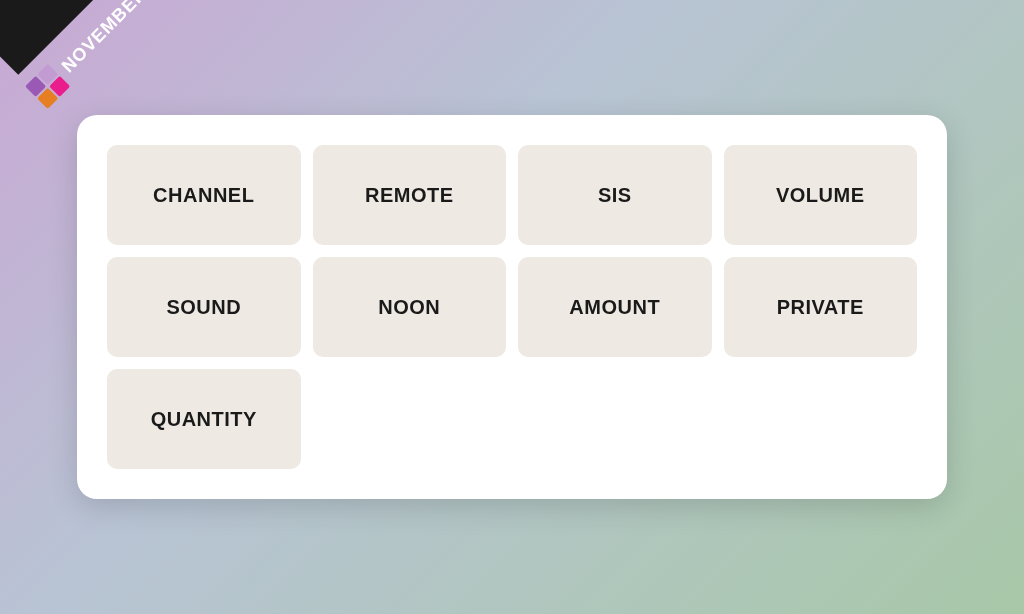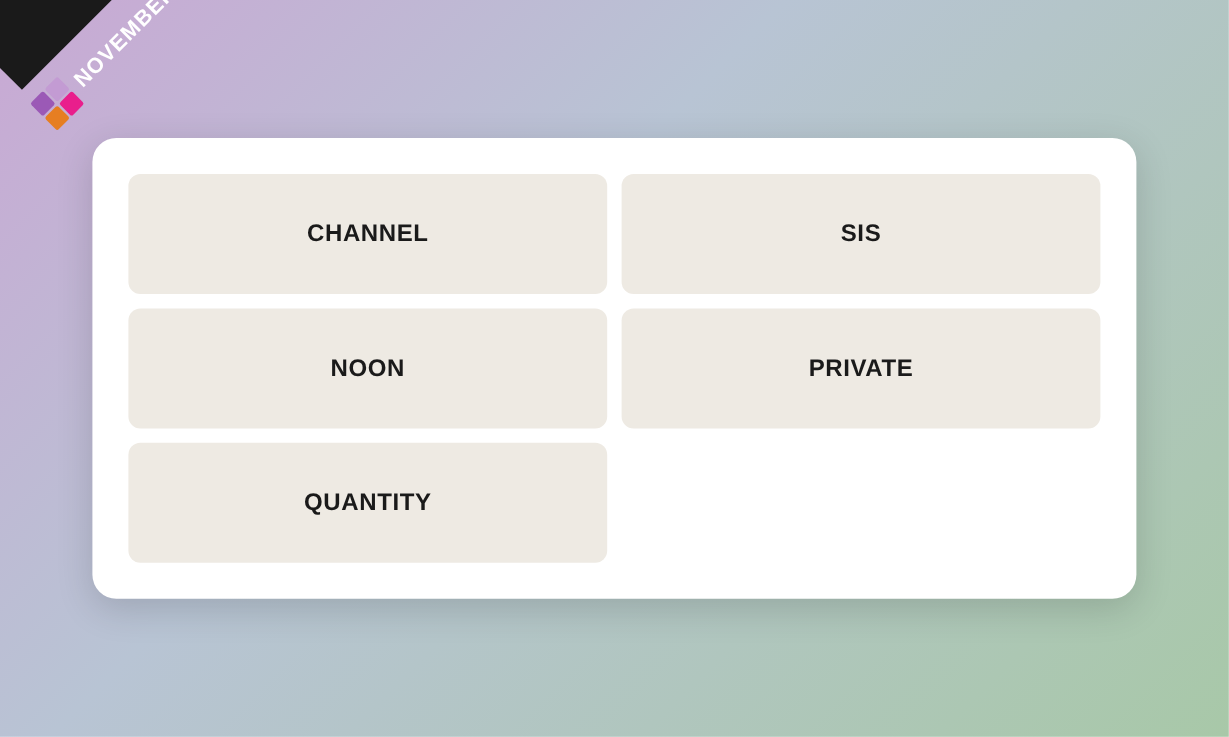--- a/index.html
+++ b/index.html
@@ -74,21 +74,21 @@
     .main-card {
       background: white;
       border-radius: 20px;
       padding: 30px;
       width: 870px;
       box-shadow: 0 8px 30px rgba(0,0,0,0.15);
     }
 
     .grid {
       display: grid;
-      grid-template-columns: repeat(2, 1fr);
+      grid-template-columns: repeat(4, 1fr);
       gap: 12px;
     }
 
     .tile {
       background: #eeeae3;
       border-radius: 10px;
       height: 100px;
       display: flex;
       align-items: center;
       justify-content: center;
@@ -118,24 +118,36 @@
   </div>
   <span class="banner-text">NOVEMBER 25</span>
 </div>
 
 <div class="main-card">
   <div class="grid" id="tile-grid">
   <div class="tile">
         <span class="tile-label">CHANNEL</span>
       </div>
       <div class="tile">
+        <span class="tile-label">REMOTE</span>
+      </div>
+      <div class="tile">
         <span class="tile-label">SIS</span>
       </div>
       <div class="tile">
+        <span class="tile-label">VOLUME</span>
+      </div>
+      <div class="tile">
+        <span class="tile-label">SOUND</span>
+      </div>
+      <div class="tile">
         <span class="tile-label">NOON</span>
+      </div>
+      <div class="tile">
+        <span class="tile-label">AMOUNT</span>
       </div>
       <div class="tile">
         <span class="tile-label">PRIVATE</span>
       </div>
       <div class="tile">
         <span class="tile-label">QUANTITY</span>
       </div>
     </div>
 </div>
 

